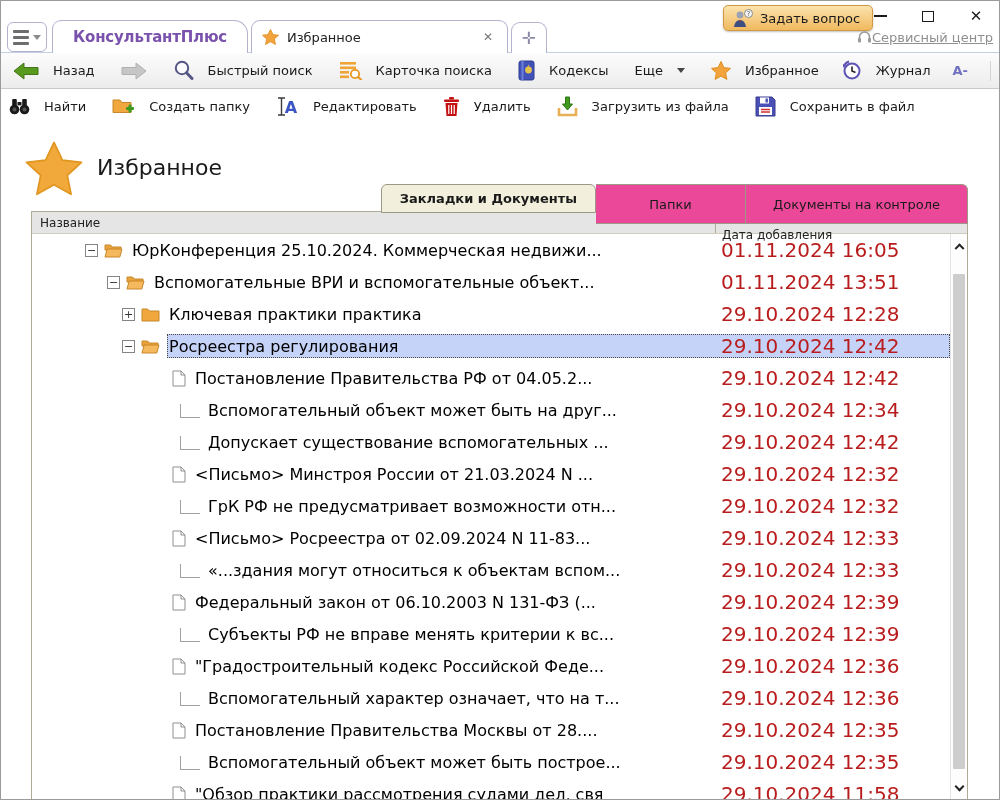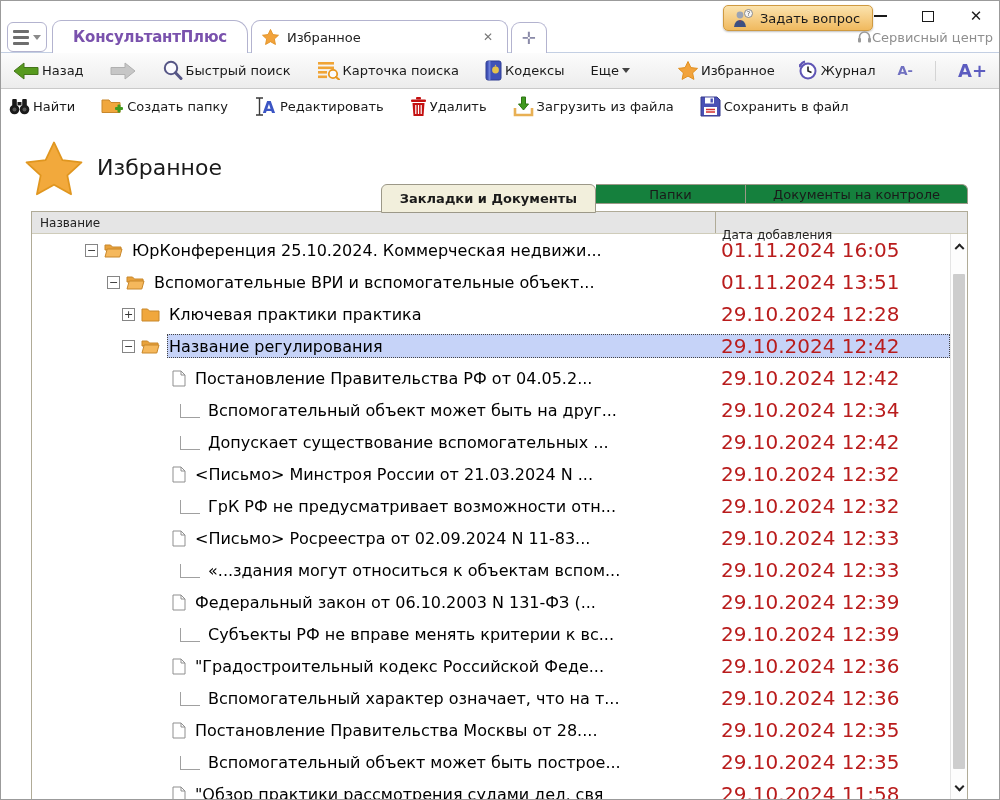--- a/index.html
+++ b/index.html
@@ -19,40 +19,40 @@
   .doc-tab { width:257px; height:33px; margin-left:3px; border:1px solid #b3b3cf; border-bottom:none; border-radius:9px 9px 0 0; background:#fff; display:flex; align-items:center; gap:8px; padding:0 10px; font-size:13px; color:#222; }
   .doc-tab .tab-label { flex:1; }
   .tab-close { color:#777; font-size:12px; cursor:pointer; padding:0 4px; }
   .new-tab { width:36px; height:31px; margin-left:3px; border:1px solid #b3b3cf; border-bottom:none; border-radius:9px 9px 0 0; background:#fff; display:flex; align-items:center; justify-content:center; color:#8a8aa8; font-size:17px; cursor:pointer; }
   .ask-btn { position:absolute; left:722px; top:4px; height:26px; padding:0 12px 0 8px; border:1px solid #cf9a41; border-radius:5px; background:linear-gradient(#fbe3ae,#f0b95e); display:flex; align-items:center; gap:6px; font-size:13px; color:#1a1a1a; box-shadow:0 1px 2px rgba(0,0,0,.25); cursor:pointer; }
   .win-controls { position:absolute; top:4px; right:8px; display:flex; gap:18px; align-items:center; }
   .win-btn { width:30px; height:22px; display:flex; align-items:center; justify-content:center; cursor:pointer; color:#1a1a1a; }
   .glyph-min { display:block; width:13px; height:2px; background:#1a1a1a; }
   .glyph-max { display:block; width:12px; height:11px; border:1.5px solid #1a1a1a; }
   .glyph-close { font-size:15px; line-height:1; }
-  .service { position:absolute; top:29px; right:6px; display:flex; align-items:center; gap:0; color:#8f8f8f; font-size:13px; }
+  .service { position:absolute; top:29px; right:6px; display:flex; align-items:center; gap:0; color:#8f8f8f; font-size:13px;text-decoration:underline; }
 
   
   .nav-toolbar { height:36px; background:linear-gradient(#fcfcfc,#ececec); border-bottom:1px solid #c9c9c9; display:flex; align-items:center; padding:0 12px; gap:26px; font-size:13px; color:#1a1a1a; }
-  .tool-item { display:flex; align-items:center; gap:3px; cursor:pointer; white-space:nowrap; }
+  .tool-item { display:flex; align-items:center; gap:14px; cursor:pointer; white-space:nowrap; }
   .nav-right { margin-left:auto; display:flex; align-items:center; gap:22px; }
   .vdiv { width:1px; height:20px; background:#d4d4d4; }
   .font-minus { color:#7070c0; font-size:13px; font-weight:bold; cursor:pointer; }
   .font-plus { color:#5c5cc0; font-size:18px; font-weight:bold; cursor:pointer; }
 
   
   .edit-toolbar { height:34px; background:#fff; display:flex; align-items:center; padding:0 8px; gap:26px; font-size:13px; color:#1a1a1a; }
 
   
   .content { position:relative; height:676px; background:#fff; }
   .page-star { position:absolute; left:24px; top:18px; }
   .page-title { position:absolute; left:96px; top:32px; font-size:22px; color:#1a1a1a; }
 
   .ptabs { position:absolute; right:31px; top:61px; display:flex; z-index:3; }
-  .ptab { height:20px; display:flex; align-items:center; justify-content:center; padding:0 18px; font-size:13px; color:#1a1a1a; background:#15803d; border:1px solid #9c9888; border-left-width:0; cursor:pointer; }
+  .ptab { height:40px; display:flex; align-items:center; justify-content:center; padding:0 18px; font-size:13px; color:#1a1a1a; background:#ec4899; border:1px solid #9c9888; border-left-width:0; cursor:pointer; }
   .ptab:first-child { border-left-width:1px; border-radius:6px 0 0 0; }
   .ptab:last-child { border-radius:0 6px 0 0; }
   .ptab.active { background:#f2efdc; font-weight:bold; border-radius:6px 6px 0 0; position:relative; margin-bottom:-1px; height:29px; }
   .ptab.t2 { width:150px; }
   .ptab.t3 { width:222px; }
 
   .panel { position:absolute; left:30px; right:31px; top:88px; bottom:0; border:1px solid #b0ab97; border-bottom:none; background:#fff; }
   .phdr { display:flex; height:22px; background:#e5e5e5; border-bottom:1px solid #cfccba; font-size:12px; color:#222; }
   .phdr .col-name { flex:1; padding:4px 0 0 8px; }
   .phdr .col-date { width:252px; border-left:1px solid #b0ab97; padding:16px 0 0 6px; }
@@ -323,21 +323,21 @@
           </div>
           <div class="trow selected">
             <div class="lead pl2">
               <span class="expander">−</span>
               <svg width="19" height="15" viewBox="0 0 19 15">
                 <path d="M1 2 h5.5 l2 2 h8.5 v3 h-16 z" fill="#e8a23c" stroke="#c8872b"></path>
                 <path d="M1 14 L3.2 6 h14.8 l-2.2 8 z" fill="#f5b85c" stroke="#c8872b"></path>
               </svg>
             </div>
             <div class="selregion">
-              <span class="rlabel">Название регулирования</span>
+              <span class="rlabel">Росреестра регулирования</span>
               <span class="rdate">29.10.2024 12:42</span>
             </div>
           </div>
           <div class="trow">
             <div class="lead pl3">
               <svg width="14" height="17" viewBox="0 0 14 17">
                 <path d="M1 1 h8 l4 4 v11 h-12 z" fill="#fff" stroke="#8f8f8f"></path>
                 <path d="M9 1 v4 h4" fill="none" stroke="#8f8f8f"></path>
               </svg>
             </div>

